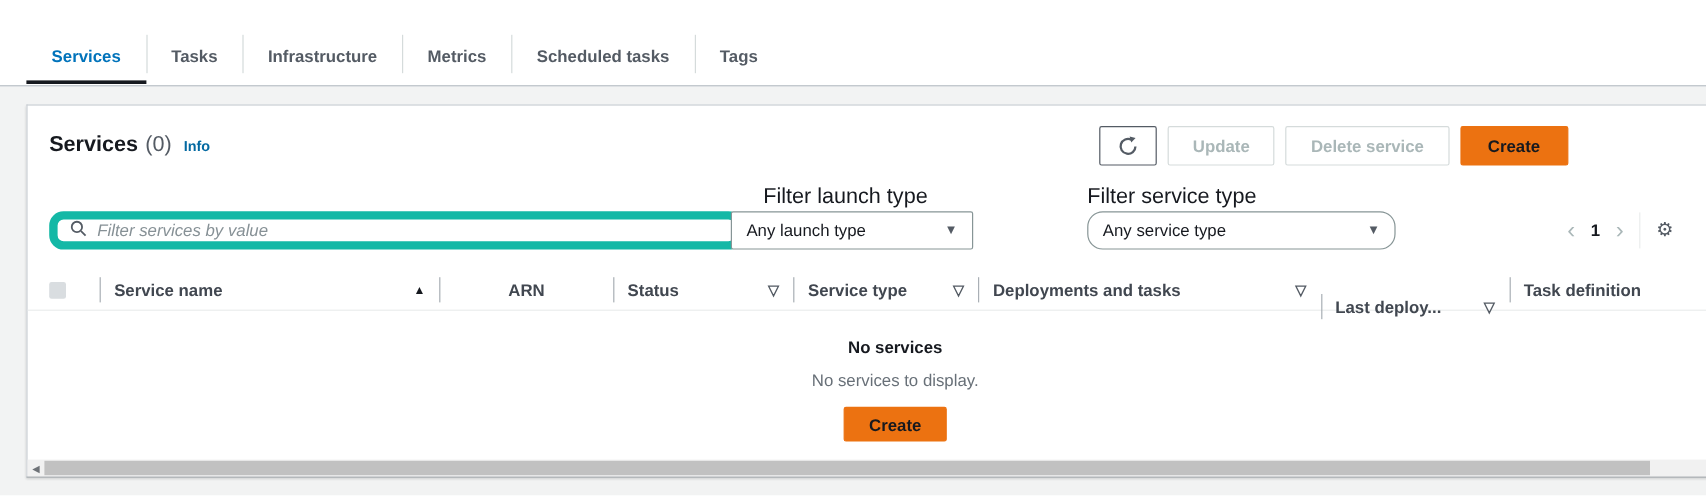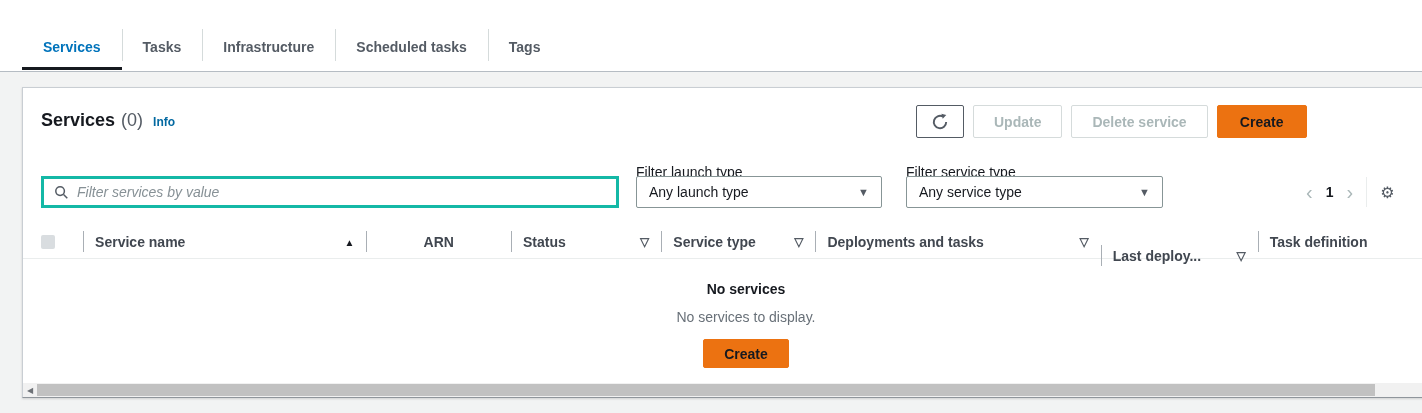--- a/index.html
+++ b/index.html
@@ -32,36 +32,36 @@
   .panel-title .info  { color:#0369a1; font-size:12px; font-weight:bold; margin-left:10px; cursor:pointer; }
 
   .toolbar { position:absolute; top:17px; left:893px; display:flex; gap:9px; align-items:center; }
   .btn { height:33px; border-radius:2px; font-size:14px; font-weight:bold;
          display:flex; align-items:center; justify-content:center; cursor:pointer; white-space:nowrap; }
   .btn-icon   { width:48px; border:1px solid #545b64; background:#fff; }
   .btn-ghost  { border:1px solid #d5dbdb; color:#aab7b8; background:#fff; padding:0 20px; cursor:default; }
   .btn-primary{ background:#ec7211; color:#16191f; border:1px solid #ec7211; padding:0 20px; min-width:90px; }
 
   
-  .filter-label { position:absolute; top:76px; font-size:14px; color:#16191f; }
+  .filter-label { position:absolute; top:65px; font-size:18px; color:#16191f; }
   .lbl-launch  { left:613px; }
   .lbl-service { left:883px; }
 
   .search-box { position:absolute; left:18px; top:88px; width:578px; height:32px;
-                border:3px solid #14b8a6; border-radius:0; background:#fff;
-                display:flex; align-items:center; padding:0 10px; }
+                border:7px solid #14b8a6; border-radius:12px; background:#fff;
+                display:flex; padding:0 10px; }
   .search-box input { border:none; outline:none; flex:1; font-size:14px; color:#16191f;
                       font-family:"Liberation Sans", sans-serif; margin-left:8px; background:transparent; }
   .search-box input::placeholder { color:#879196; font-style:italic; }
 
   .dropdown { position:absolute; top:88px; height:32px; border:1px solid #879596; border-radius:2px;
               background:#fff; display:flex; align-items:center; padding:0 12px; font-size:14px;
               color:#16191f; cursor:pointer; }
-  .dd-launch  { left:613px; width:246px; }
-  .dd-service { left:883px; width:257px; }
+  .dd-launch  { left:586px; width:202px; }
+  .dd-service { left:883px; width:257px;border-radius:13px; }
   .dd-caret { margin-left:auto; color:#545b64; font-size:11px; }
 
   .pagination { position:absolute; top:88px; left:1283px; height:32px; display:flex;
                 align-items:center; gap:13px; font-size:14px; }
   .page-chevron { color:#aab7b8; font-size:20px; line-height:1; cursor:pointer; }
   .page-num { color:#16191f; font-weight:bold; cursor:pointer; }
   .page-divider { width:1px; height:30px; background:#eaeded; }
   .gear { color:#545b64; font-size:16px; cursor:pointer; }
 
   
@@ -97,20 +97,21 @@
 </head>
 <body>
 
 <div class="page-bg"></div>
 
 <div class="tabbar">
   <div class="tabs">
     <div class="tab active">Services</div>
     <div class="tab">Tasks</div>
     <div class="tab">Infrastructure</div>
+    <div class="tab">Metrics</div>
     <div class="tab">Scheduled tasks</div>
     <div class="tab">Tags</div>
   </div>
 </div>
 
 <div class="card">
 
   <div class="panel-title">
     <span class="title">Services</span>
     <span class="count">(0)</span>

